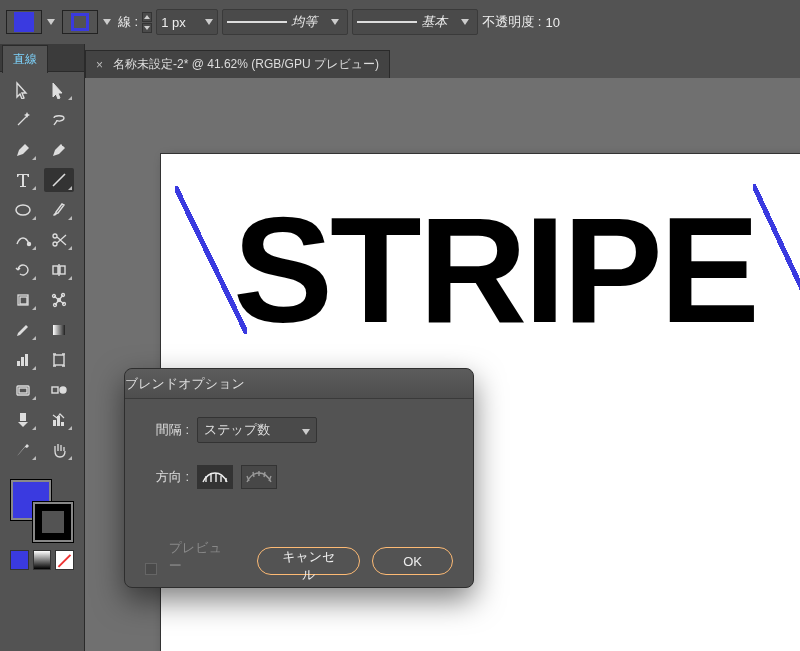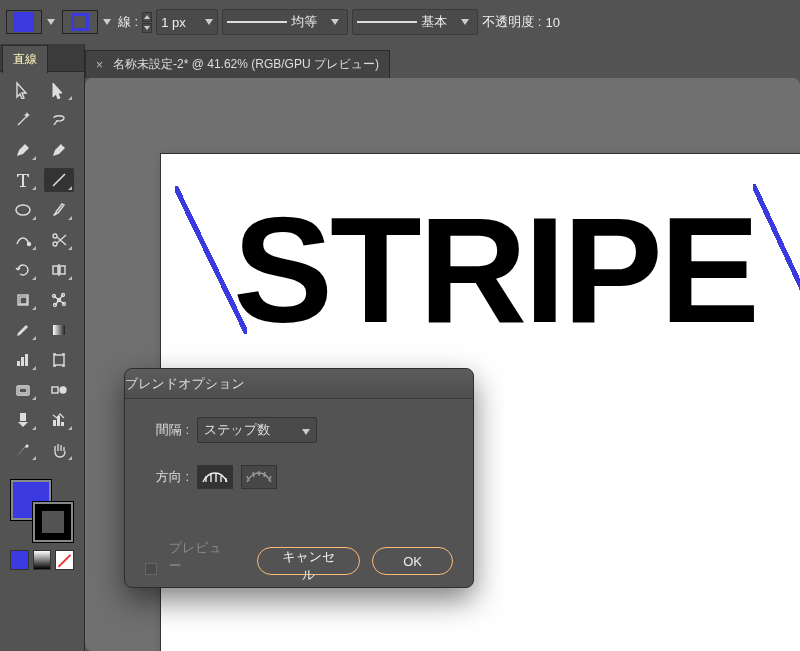--- a/index.html
+++ b/index.html
@@ -10,51 +10,51 @@
 .topbar .seg { display: flex; align-items: center; gap: 2px; }
 .topbar .swatch { width: 36px; height: 24px; border: 1px solid #222; background: #535353; display: flex; align-items: center; justify-content: center; position: relative; }
 .topbar .swatch .fillbox { width: 20px; height: 20px; background: #3a3ae0; }
 .topbar .swatch .strokebox { width: 18px; height: 18px; border: 3px solid #3a3ae0; background: #535353; }
 .topbar .dd { width: 14px; height: 24px; display: flex; align-items: center; justify-content: center; color: #ccc; }
 .topbar .dd svg, .select .arr svg, .sel-wrap .arr svg { width: 8px; height: 6px; }
 .topbar .sel-wrap { display: flex; align-items: center; border: 1px solid #3a3a3a; background: #4a4a4a; height: 26px; border-radius: 2px; }
 .topbar .sel-wrap input { background: transparent; border: none; color: #eee; font-size: 13px; width: 44px; padding: 0 4px; outline: none; }
 .topbar .sel-wrap .arr, .select .arr { width: 16px; display: flex; align-items: center; justify-content: center; color: #ccc; }
 .topbar .linedemo { width: 60px; height: 2px; background: #ddd; }
-.topbar .select { display: flex; align-items: center; gap: 4px; border: 1px solid #3a3a3a; background: #4a4a4a; height: 26px; padding: 0 4px; border-radius: 2px; }
+.topbar .select { display: flex; align-items: center; gap: 4px; border: 1px solid #3a3a3a; background: #4a4a4a; height: 26px; padding: 0 4px; border-radius: 2px; font-style: italic; }
 .topbar .select span.val { color: #eee; min-width: 32px; }
 .topbar .spin { display:flex; flex-direction:column; gap:1px; }
 .topbar .spin .b { width:10px; height:10px; background:#4a4a4a; border:1px solid #333; display:flex; align-items:center; justify-content:center; }
 .topbar .spin svg { width:6px; height:4px; }
 .topbar .cut { color:#eee; }
 
 
 .leftcol { position: absolute; left: 0; top: 44px; bottom: 0; width: 85px; background: #535353; border-right: 1px solid #2a2a2a; display:flex; flex-direction:column; }
 .leftcol .tabhead { height: 28px; background:#3b3b3b; border-bottom:1px solid #2a2a2a; display:flex; align-items:center; position:relative; }
-.leftcol .tabhead .tab { background:#535353; padding:5px 10px; font-size:12px; color:#fef9c3; border:1px solid #2a2a2a; border-bottom:none; position:relative; top:1px; left:2px; }
+.leftcol .tabhead .tab { background:#535353; padding:5px 10px; font-size:12px; color:#7dd3fc; border:1px solid #2a2a2a; border-bottom:none; position:relative; top:1px; left:2px; }
 .tools { flex:0 0 auto; padding:6px 8px; display:grid; grid-template-columns: repeat(2, 30px); gap:6px; }
 .tool { width:30px; height:24px; display:flex; align-items:center; justify-content:center; color:#d8d8d8; position:relative; }
 .tool.active { background:#333; border-radius:2px; }
 .tool .corner { position:absolute; right:2px; bottom:2px; width:0; height:0; border-right:4px solid #bbb; border-top:4px solid transparent; }
 .tool svg { width:18px; height:18px; }
 .swatchstack { position:relative; width:70px; height:66px; margin:10px auto 6px; }
 .swatchstack .fill { position:absolute; left:4px; top:2px; width:40px; height:40px; background:#3a3ae0; border:2px solid #888; box-shadow:0 0 0 1px #000; }
 .swatchstack .stroke { position:absolute; right:4px; bottom:2px; width:40px; height:40px; background:#000; border:2px solid #888; box-shadow:0 0 0 1px #000; display:flex; align-items:center; justify-content:center; }
 .swatchstack .stroke::after { content:""; width:22px; height:22px; background:#535353; }
 .minirow { display:flex; gap:4px; padding:0 10px 8px; }
 .minirow .m { width:20px; height:20px; border:1px solid #333; }
 .minirow .m.solid { background:#3a3ae0; }
 .minirow .m.grad { background:linear-gradient(#fff,#000); }
 .minirow .m.none { background:#fff; position:relative; }
 .minirow .m.none::after { content:""; position:absolute; left:0; right:0; top:50%; height:2px; background:#e33; transform:rotate(-45deg); }
 
 
 .doctab { position:absolute; left:85px; top:50px; height:28px; display:flex; align-items:center; padding:0 10px; background:#434343; color:#ddd; font-size:12px; gap:10px; border:1px solid #2a2a2a; border-bottom:none; }
 .doctab .x { color:#bbb; cursor:default; }
-.canvaswrap { position:absolute; left:85px; top:78px; right:0; bottom:0; background:#707070;border-radius:7px; }
+.canvaswrap { position:absolute; left:85px; top:78px; right:0; bottom:0; background:#707070; }
 .artboard { position:absolute; left:76px; top:76px; width:900px; height:600px; background:#fff; box-shadow:0 0 0 1px #333, 4px 4px 10px rgba(0,0,0,.4); }
 .artboard .bigtxt { position:absolute; left:72px; top:30px; font-size:150px; font-weight:800; letter-spacing:-3px; color:#000; font-family: Arial, "Helvetica Neue", sans-serif; }
 .artboard .bl { position:absolute; background:linear-gradient(to top right, transparent 48%, #3a3ae0 48%, #3a3ae0 52%, transparent 52%); }
 .artboard .bl.l { left:14px; top:32px; width:72px; height:148px; }
 .artboard .bl.r { left:592px; top:30px; width:70px; height:150px; }
 
 
 .dialog { position:absolute; left:124px; top:368px; width:350px; background:#535353; border:1px solid #2e2e2e; border-radius:8px; box-shadow:0 12px 30px rgba(0,0,0,.5); color:#ddd; font-size:13px; }
 .dialog .titlebar { height:30px; border-bottom:1px solid #3a3a3a; display:flex; align-items:center; justify-content:flex-start; border-radius:8px 8px 0 0; background:linear-gradient(#5c5c5c,#4e4e4e); }
 .dialog .body { padding:18px 20px 12px; }

